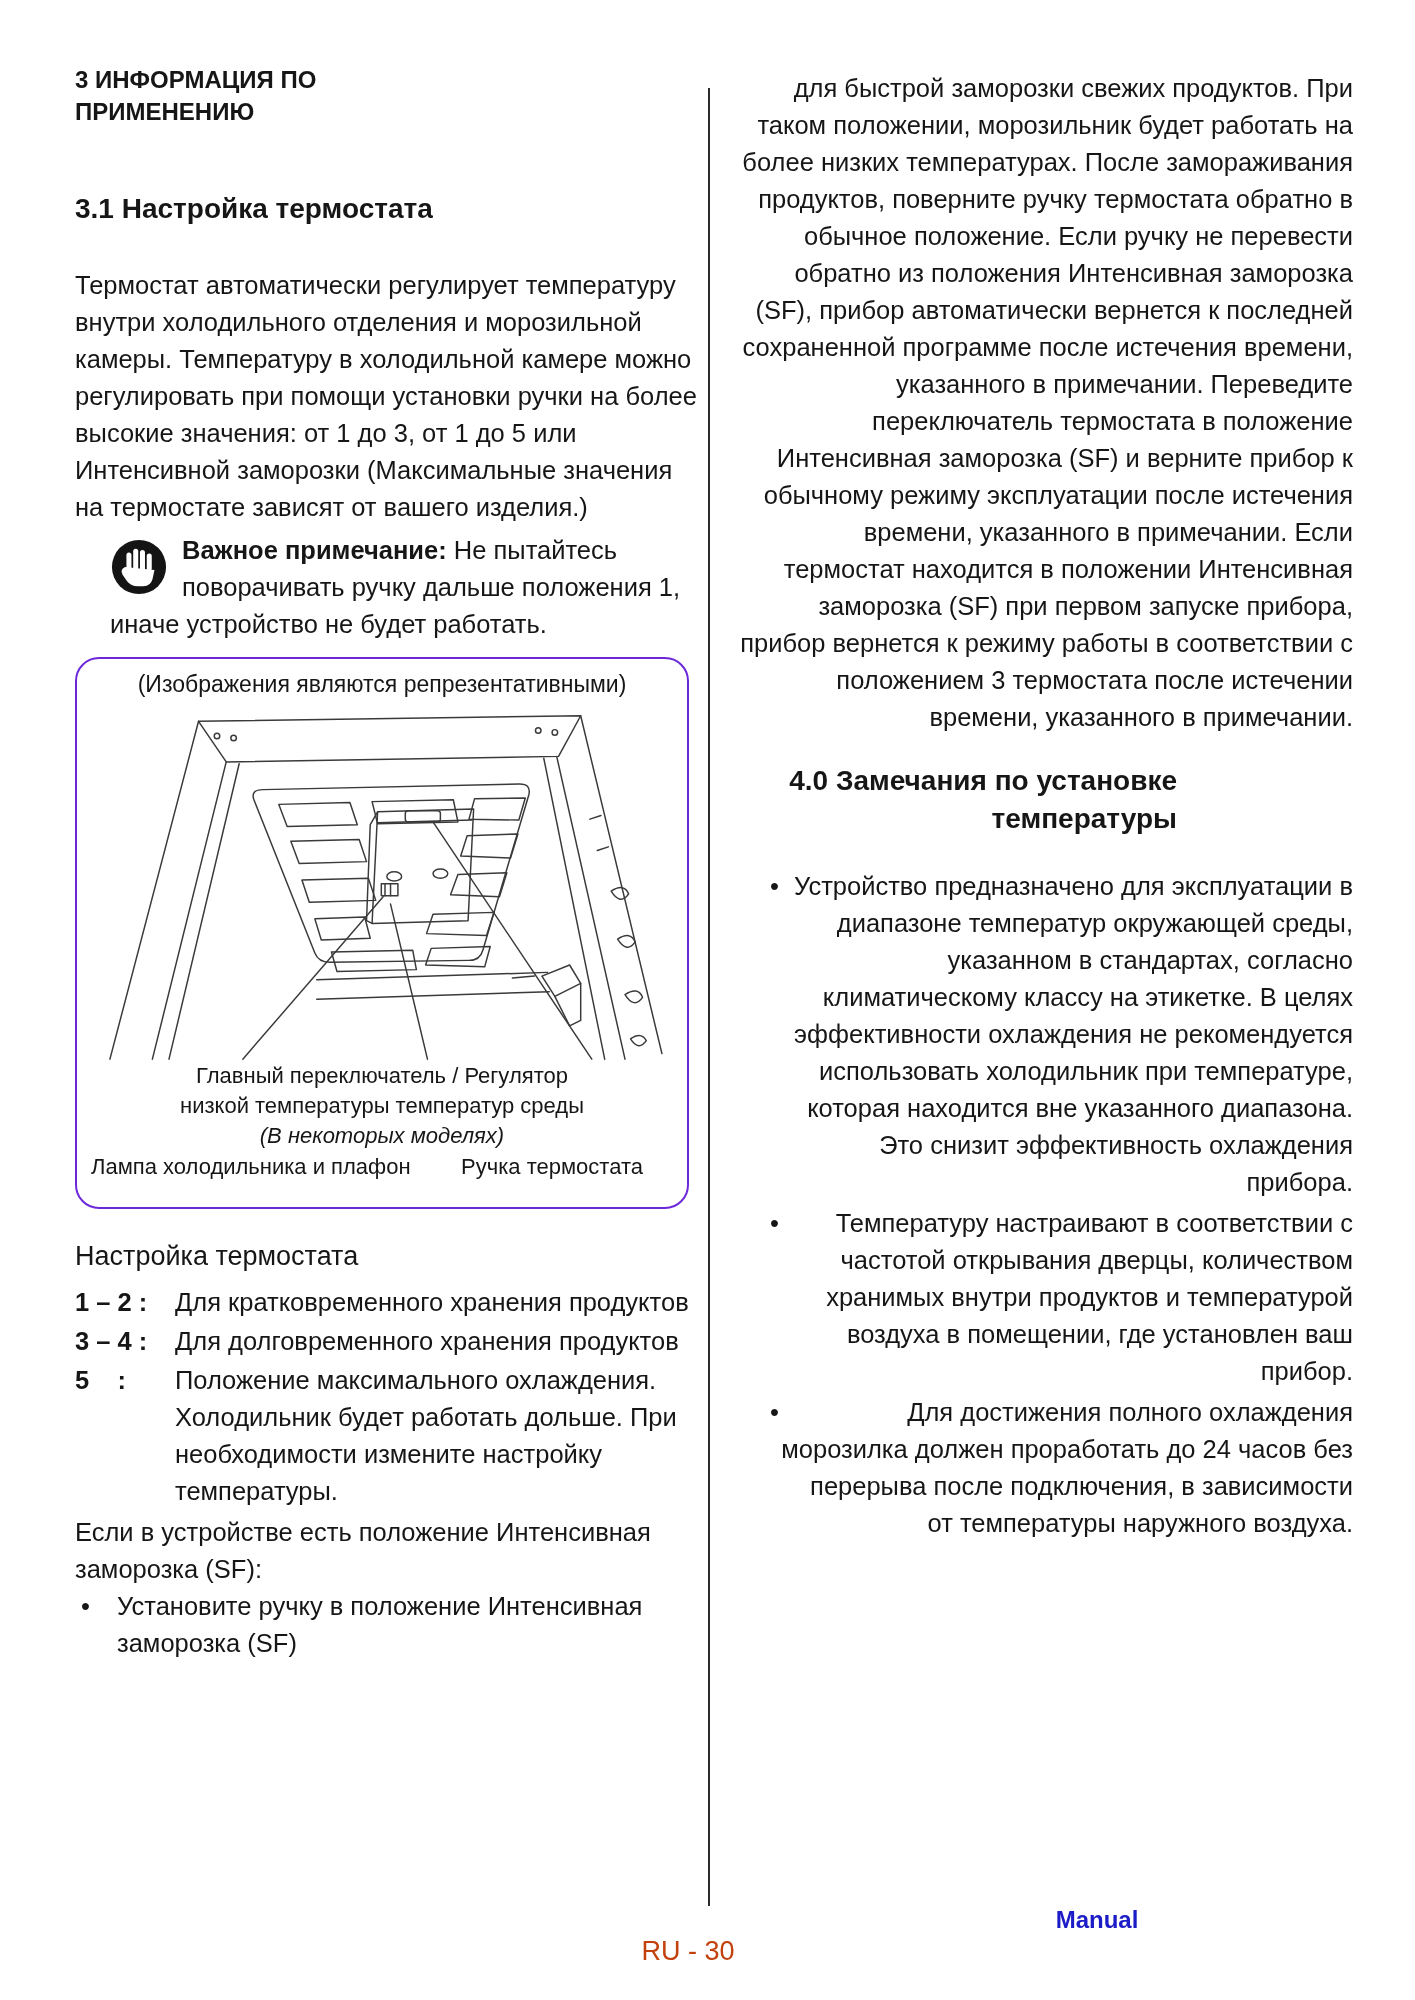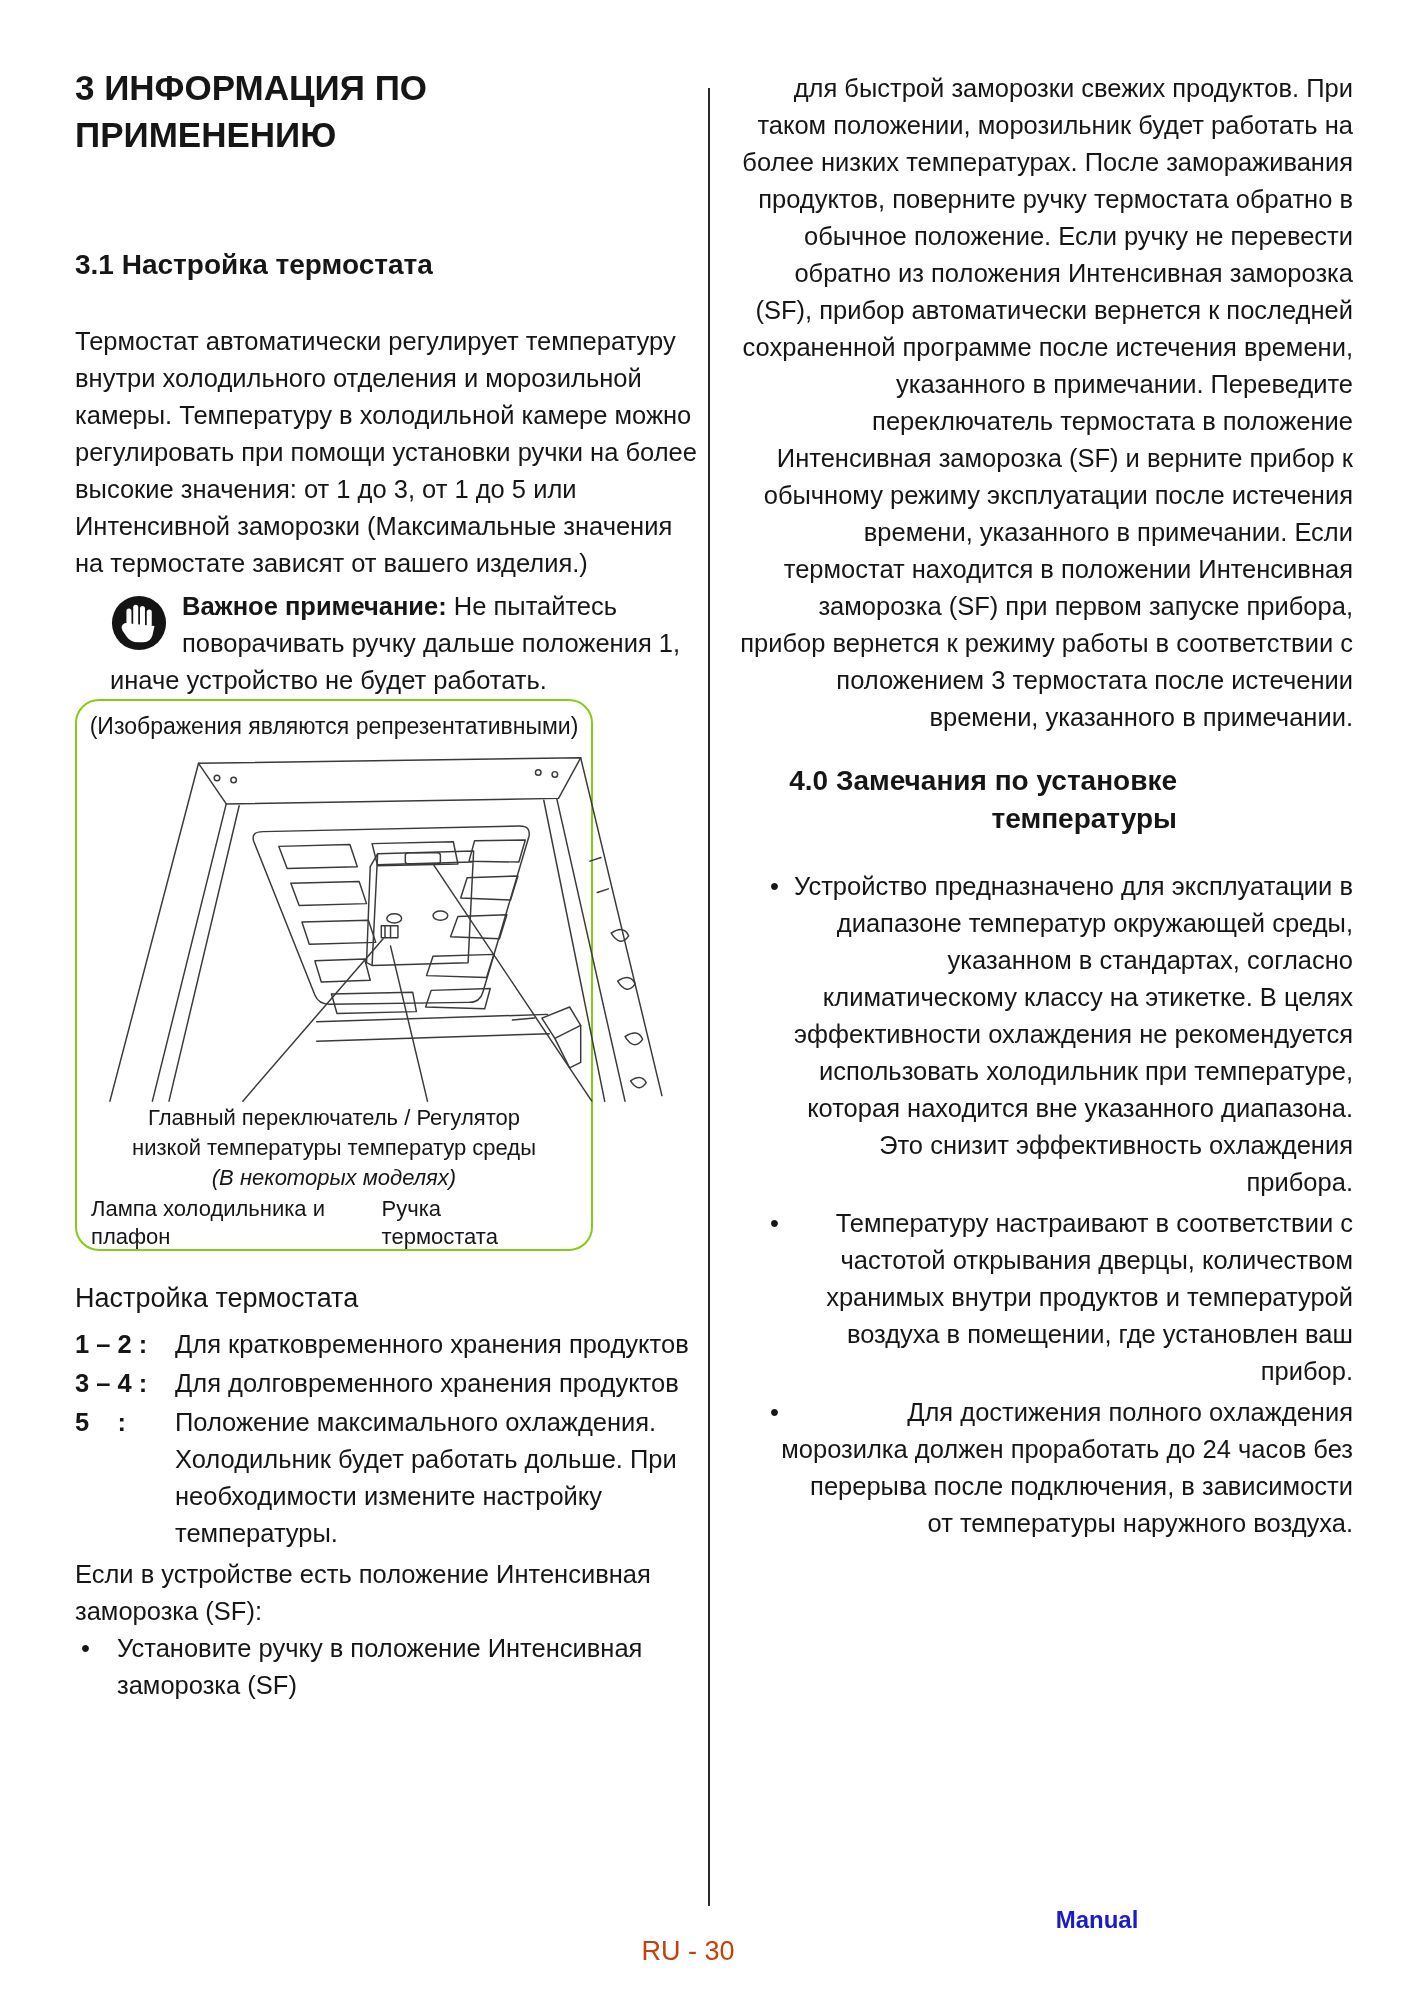--- a/index.html
+++ b/index.html
@@ -10,32 +10,32 @@
   }
   .page{position:relative;width:1415px;height:2000px;overflow:hidden;background:#fff;}
 
   .divider{position:absolute;left:708px;top:88px;width:2px;height:1818px;background:#2b2b2b;}
 
   .col{position:absolute;}
   .col-left{left:75px;top:64px;width:622px;}
   .col-right{left:737px;top:70px;width:616px;text-align:right;}
 
   h1,h2,h3,p{margin:0;}
-  .h1{font-size:35px;font-weight:bold;line-height:1.35;max-width:420px;margin-bottom:88px;}
+  .h1{font-size:24px;font-weight:bold;line-height:1.35;max-width:420px;margin-bottom:62px;}
   .h2{font-size:28px;font-weight:bold;line-height:1.3;margin-bottom:40px;}
   .body{font-size:25.5px;line-height:37px;}
   .p-intro{margin-bottom:6px;}
 
   .note{margin-top:2px;margin-left:35px;}
   .note-icon{float:left;width:58px;height:58px;margin:6px 14px 4px 0;}
   .note-icon svg{display:block;width:58px;height:58px;}
 
   .figure{
-    box-sizing:border-box;width:518px;height:552px;
-    border:2px solid #84cc16;border-radius:24px;padding:10px 8px 0 8px;
+    box-sizing:border-box;margin-top:14px;width:614px;height:552px;
+    border:2px solid #6d28d9;border-radius:24px;padding:10px 8px 0 8px;
     position:relative;
   }
   .fig-caption{text-align:center;font-size:23px;line-height:30px;margin-bottom:2px;}
   .fig-art{display:block;margin:0 auto;}
   .fig-label{font-size:22px;line-height:30px;text-align:center;}
   .fig-label.models{font-style:italic;}
   .fig-bottom{display:flex;justify-content:space-between;align-items:flex-end;
     font-size:22px;line-height:28px;padding:2px 10px 0 6px;}
   .fig-bottom .knob-label{margin-right:26px;}
 

